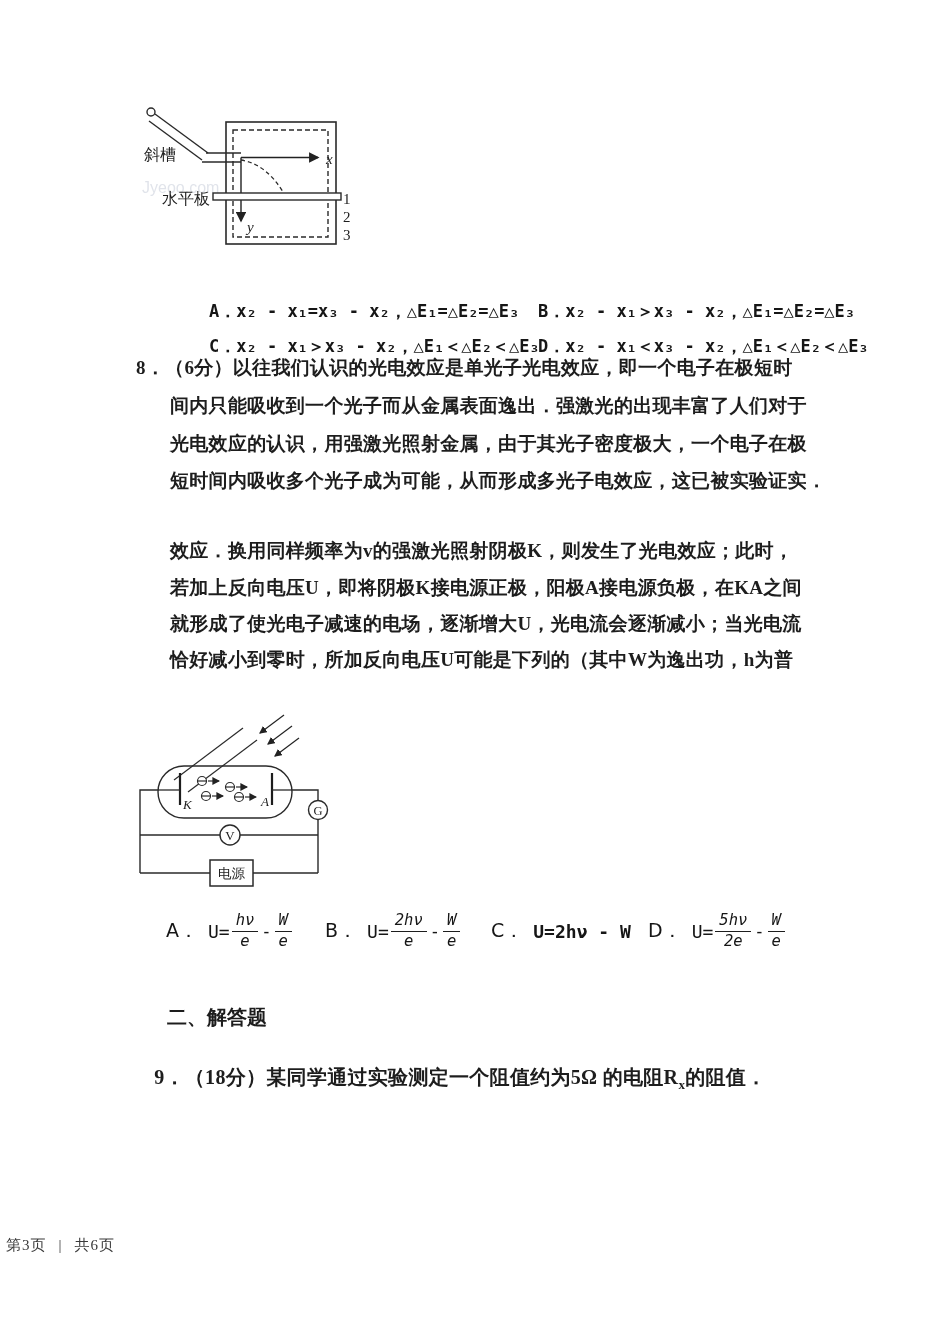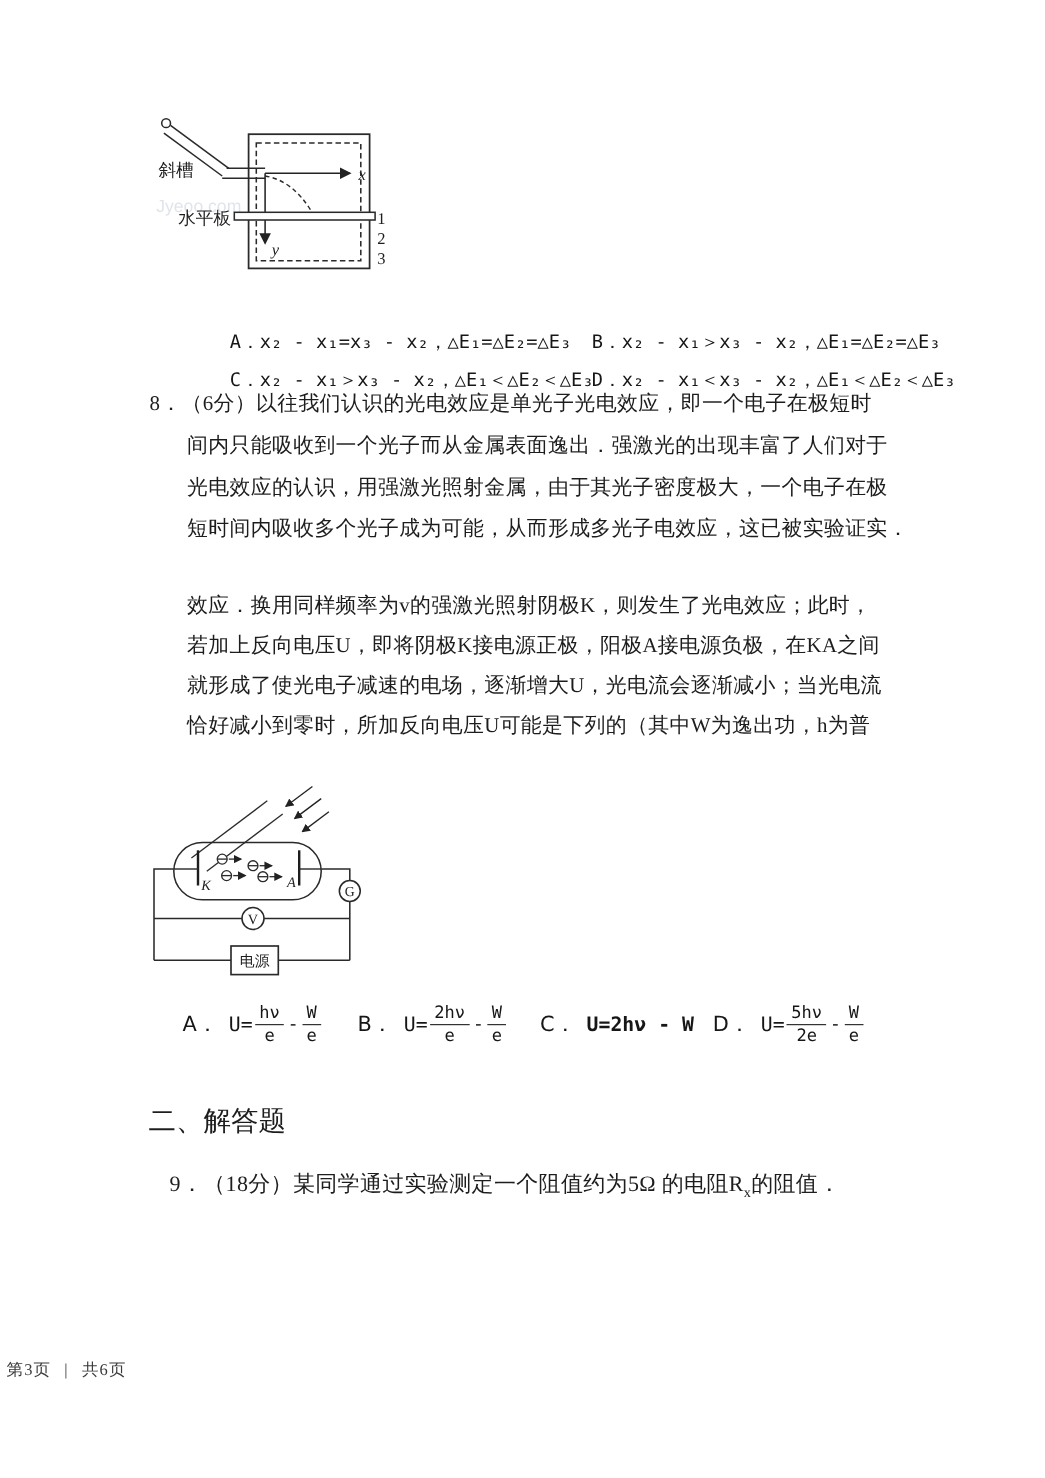--- a/index.html
+++ b/index.html
@@ -1,30 +1,30 @@
 <!DOCTYPE html>
 <html><head>
 <meta charset="utf-8">
 <style>
   html,body{margin:0;padding:0;background:#ffffff;}
   .page{position:relative;width:950px;height:1344px;background:#ffffff;overflow:hidden;
         font-family:"Liberation Serif",serif;color:#1d1d1d;}
-  .abs{position:absolute;white-space:pre;line-height:1.15;}
+  .abs{position:absolute;white-space:pre;line-height:1.15;font-weight:bold;}
   .cnline{font-size:19px;letter-spacing:0.3px;text-align:right;}
   .q7opt{font-size:17px;font-family:"DejaVu Sans Mono","DejaVu Sans",monospace;color:#161616;}
   .q8opt{position:absolute;display:flex;align-items:center;height:56px;color:#161616;}
   .optletter{font-size:19px;font-family:"DejaVu Sans","Liberation Sans",sans-serif;margin-right:10px;}
   .fpre{font-size:18px;font-family:"DejaVu Sans Mono","DejaVu Sans",monospace;}
   .frac{display:inline-block;text-align:center;font-size:15.5px;line-height:1.15;
-        font-family:"DejaVu Sans Mono","DejaVu Sans",monospace;margin:0 2px;vertical-align:middle;}
+        font-family:"DejaVu Sans Mono","DejaVu Sans",monospace;margin:0 2px;vertical-align:middle;font-style:italic;}
   .frac .num{display:block;border-bottom:1.3px solid #1d1d1d;padding:0 4px 1px 4px;}
   .frac .den{display:block;padding-top:1px;}
   .fminus{font-size:17px;font-family:"DejaVu Sans Mono",monospace;margin:0 1px;}
   .ftext{font-size:18px;font-family:"DejaVu Sans Mono","DejaVu Sans",monospace;font-weight:bold;}
-  .heading{font-size:25px;}
+  .heading{font-size:20px;margin-left:32px;}
   .footer{position:absolute;left:0;top:1236px;width:100%;text-align:left;
           font-size:15px;color:#3a3a3a;letter-spacing:1px;}
   .footer span{margin:0 6px;}
   svg{position:absolute;overflow:visible;}
   svg line,svg path,svg rect,svg circle,svg polyline{vector-effect:none;}
   sub.rsub{font-size:13px;}
 </style>
 </head>
 <body>
 

